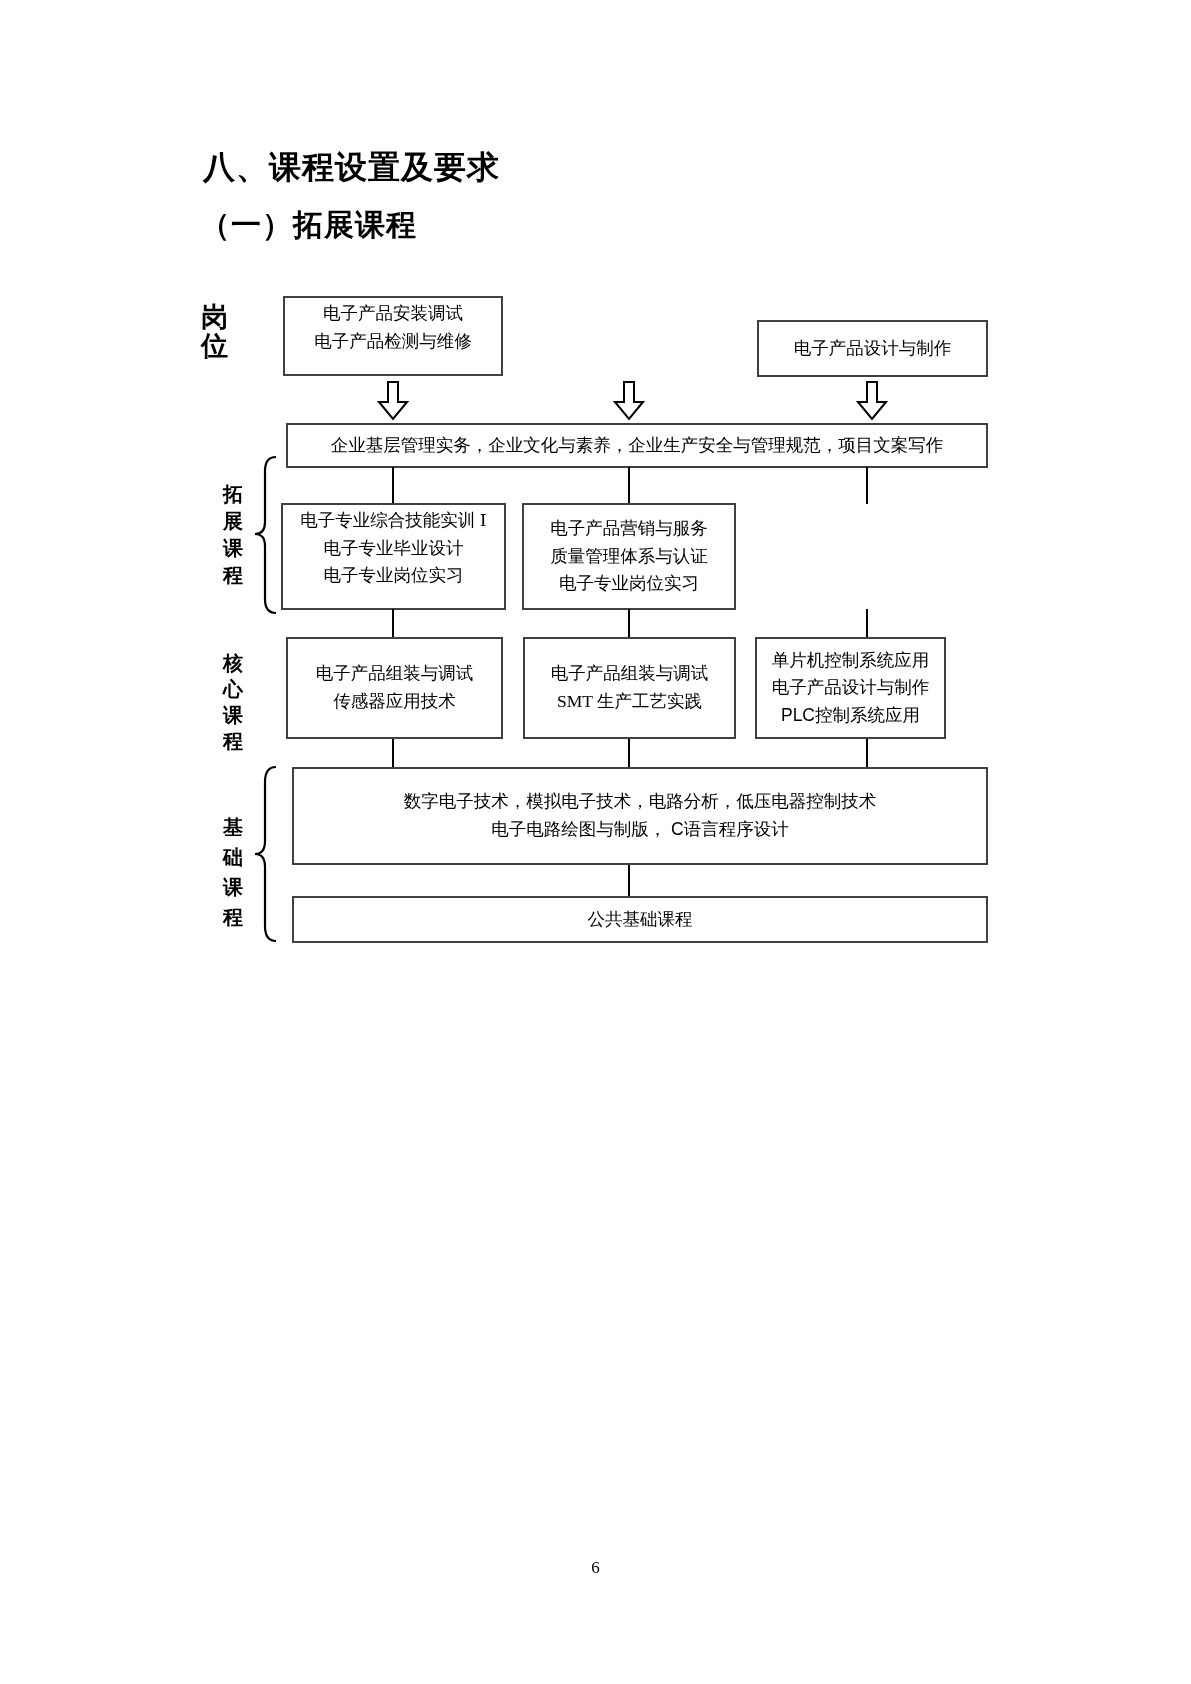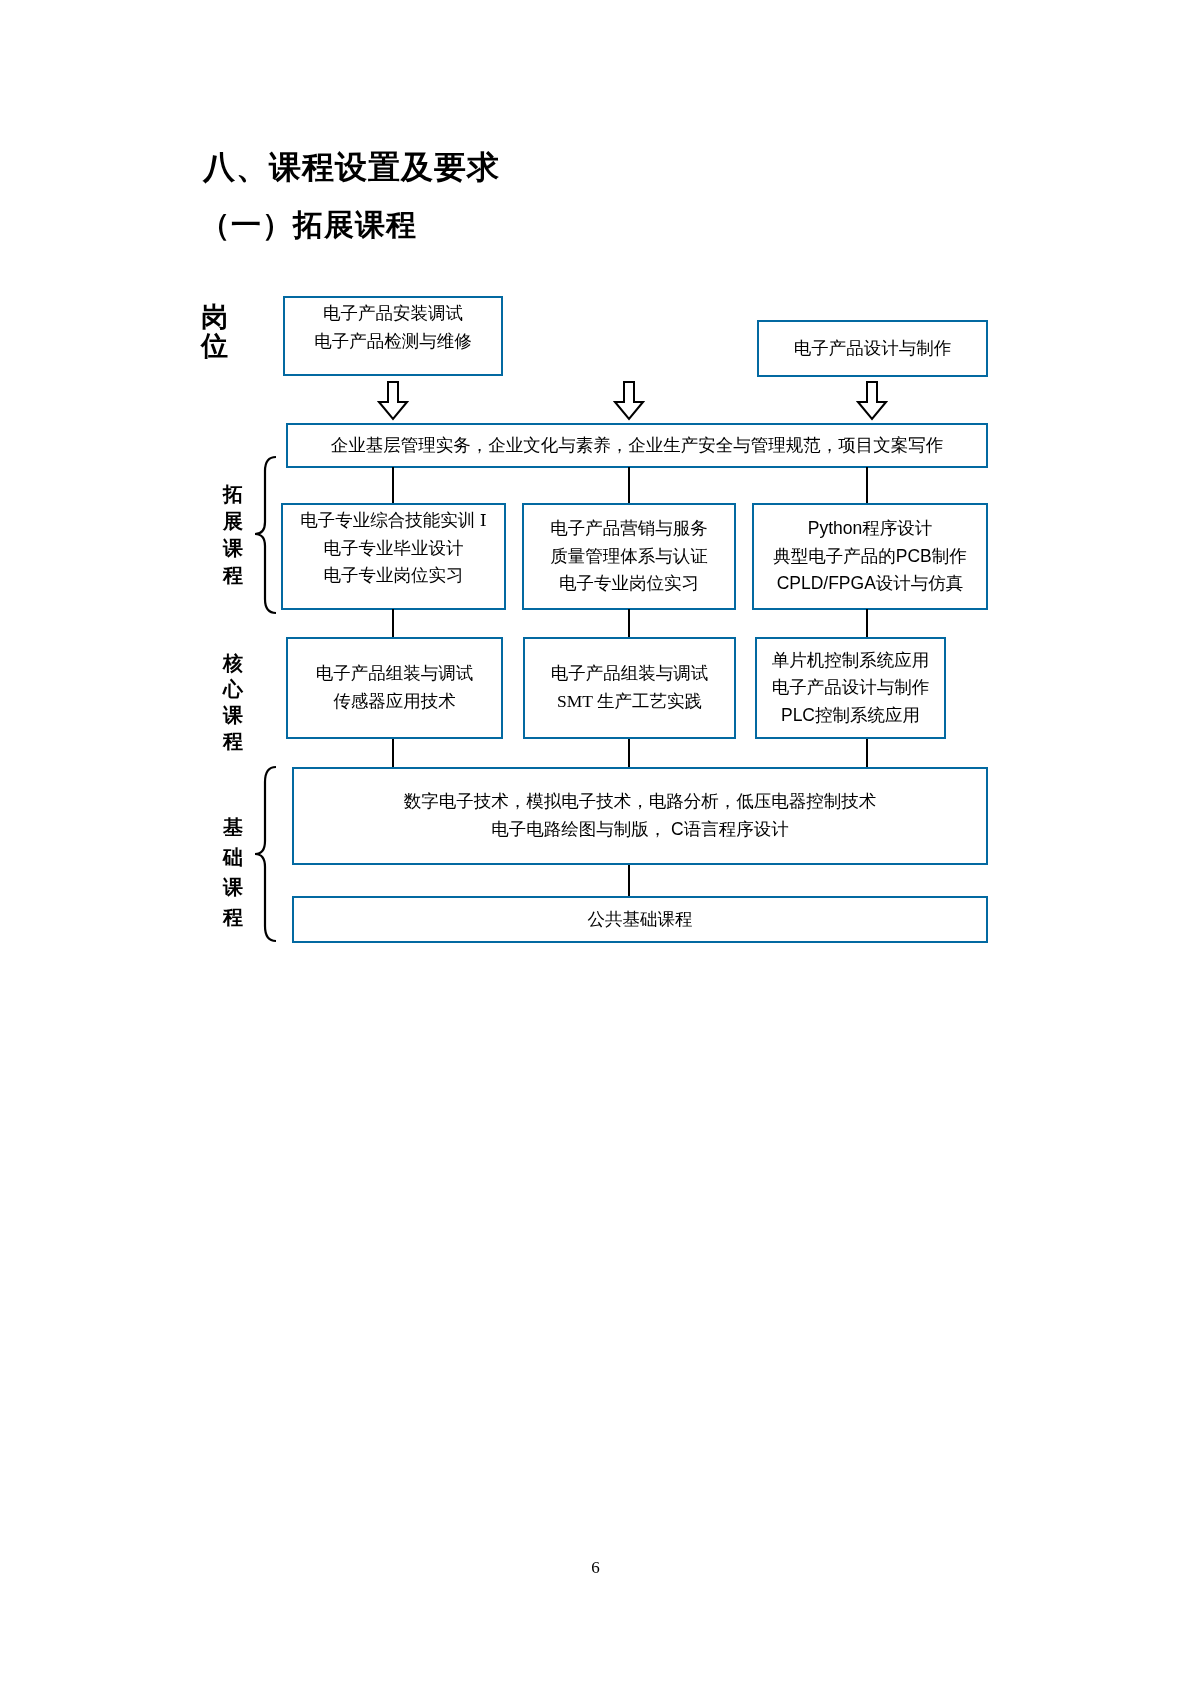--- a/index.html
+++ b/index.html
@@ -21,21 +21,21 @@
     font-weight:700;font-size:30px;letter-spacing:1px;white-space:nowrap;
   }
   .vlabel{
     font-weight:700;font-size:20px;
     width:22px;
     word-break:break-all;line-height:27px;text-align:center;
     font-family:"Liberation Serif","DejaVu Serif",serif;
   }
   .box{
     box-sizing:border-box;
-    border:2px solid #0369a1;background:#fff;
+    border:2px solid #404040;background:#fff;
     display:flex;flex-direction:column;justify-content:center;align-items:center;
     text-align:center;
   }
   .box .bl{font-size:17.5px;line-height:1.58;white-space:nowrap;}
   .serifbox .bl{font-family:"Liberation Serif","DejaVu Serif",serif;}
   .sansbox .bl{font-family:"Liberation Sans","DejaVu Sans",sans-serif;}
   .topbias{padding-bottom:16px;}
   .vline{background:#000;width:2px;}
   .pagenum{
     width:100%;text-align:center;font-size:17px;
@@ -102,25 +102,20 @@
   <div class="abs box serifbox topbias" style="left:281px;top:503px;width:225px;height:107px;">
     <div class="bl">电子专业综合技能实训 Ⅰ</div>
     <div class="bl">电子专业毕业设计</div>
     <div class="bl">电子专业岗位实习</div>
   </div>
   <div class="abs box serifbox" style="left:522px;top:503px;width:214px;height:107px;">
     <div class="bl">电子产品营销与服务</div>
     <div class="bl">质量管理体系与认证</div>
     <div class="bl">电子专业岗位实习</div>
   </div>
-  <div class="abs box sansbox" style="left:752px;top:503px;width:236px;height:107px;">
-    <div class="bl">Python程序设计</div>
-    <div class="bl">典型电子产品的PCB制作</div>
-    <div class="bl">CPLD/FPGA设计与仿真</div>
-  </div>
 
   <div class="abs vline" style="left:392px;top:609px;height:29px;"></div>
   <div class="abs vline" style="left:628px;top:609px;height:29px;"></div>
   <div class="abs vline" style="left:866px;top:609px;height:29px;"></div>
 
   <div class="abs box serifbox" style="left:286px;top:637px;width:217px;height:102px;">
     <div class="bl">电子产品组装与调试</div>
     <div class="bl">传感器应用技术</div>
   </div>
   <div class="abs box serifbox" style="left:523px;top:637px;width:213px;height:102px;">

